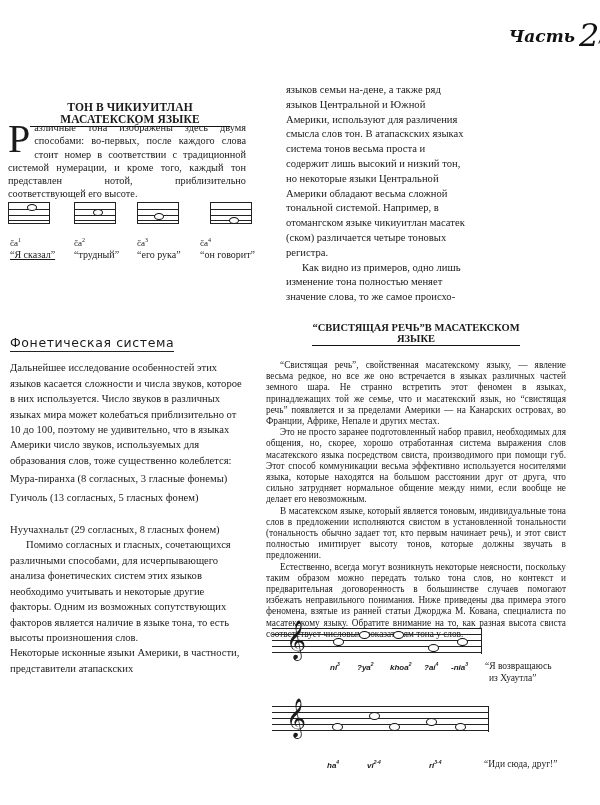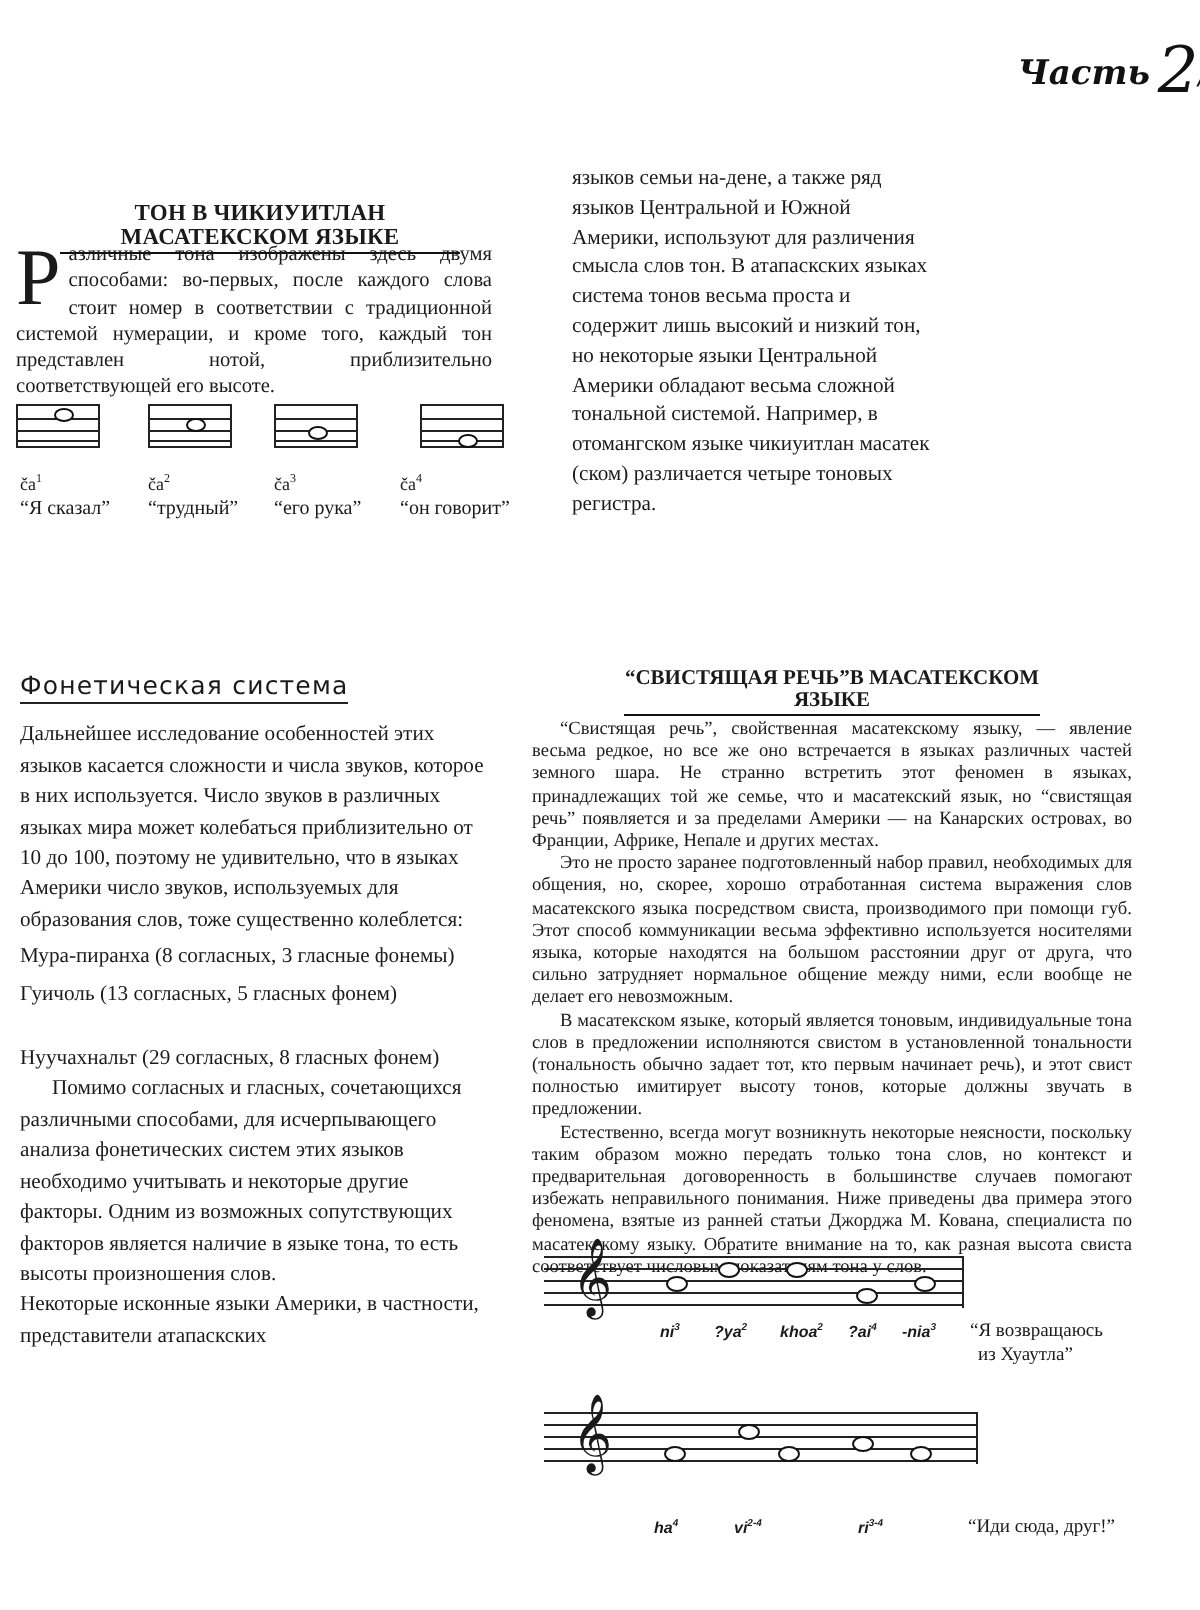--- a/index.html
+++ b/index.html
@@ -55,21 +55,21 @@
     
     .left-lower { left: 10px; top: 325px; width: 238px; font-size: 10.6px; line-height: 15.4px; }
     .left-lower p { margin: 0; }
     .section-head {
       font-family: "DejaVu Sans", sans-serif; font-size: 12.5px; letter-spacing: 0.6px;
       display: inline-block; border-bottom: 1px solid #222; padding-bottom: 1px; margin: 10px 0 8px 0;
     }
 
     
     .ws-title {
-      left: 312px; top: 334px; width: 208px; text-align: center;
+      left: 312px; top: 322px; width: 208px; text-align: center;
       font-weight: bold; font-size: 10.5px; border-bottom: 1.5px solid #111; padding-bottom: 1px;
     }
     .ws-body {
       left: 266px; top: 360px; width: 300px;
       font-size: 9.3px; line-height: 11.2px; text-align: justify;
     }
     .ws-body p { margin: 0; text-indent: 14px; }
 
     
     .staff { position: absolute; height: 26px; box-sizing: border-box; border-right: 1px solid #222; }
@@ -115,27 +115,28 @@
     <div class="line" style="top:12px"></div>
     <div class="line" style="top:17px"></div>
   <div class="note" style="left:18px; top:14px"></div>
 </div>
 
 <div class="abs ex-word" style="left:10px; top:237px;"><span>ča</span><sup>1</sup></div>
 <div class="abs ex-word" style="left:74px; top:237px;"><span>ča</span><sup>2</sup></div>
 <div class="abs ex-word" style="left:137px; top:237px;"><span>ča</span><sup>3</sup></div>
 <div class="abs ex-word" style="left:200px; top:237px;"><span>ča</span><sup>4</sup></div>
 
-<div class="abs ex-gloss" style="left:10px; top:249px;">“Я сказал”</div>
+<div class="abs ex-gloss" style="left:10px; top:249px;text-decoration:underline;">“Я сказал”</div>
 <div class="abs ex-gloss" style="left:74px; top:249px;">“трудный”</div>
 <div class="abs ex-gloss" style="left:137px; top:249px;">“его рука”</div>
 <div class="abs ex-gloss" style="left:200px; top:249px;">“он говорит”</div>
 
 <div class="abs col-text" style="left:286px; top:83px; width:180px;">
   <p>языков семьи на-дене, а также ряд языков Центральной и Южной Америки, используют для различения смысла слов тон. В атапаскских языках система тонов весьма проста и содержит лишь высокий и низкий тон, но некоторые языки Центральной Америки обладают весьма сложной тональной системой. Например, в отомангском языке чикиуитлан масатек (ском) различается четыре тоновых регистра.</p>
+  <p class="indent">Как видно из примеров, одно лишь изменение тона полностью меняет значение слова, то же самое происхо-</p>
 </div>
 
 <div class="abs left-lower">
   <div class="section-head">Фонетическая система</div>
   <p>Дальнейшее исследование особенностей этих языков касается сложности и числа звуков, которое в них используется. Число звуков в различных языках мира может колебаться приблизительно от 10 до 100, поэтому не удивительно, что в языках Америки число звуков, используемых для образования слов, тоже существенно колеблется:</p>
   <p style="margin-top:3px">Мура-пиранха (8 согласных, 3 гласные фонемы)</p>
   <p style="margin-top:3px">Гуичоль (13 согласных, 5 гласных фонем)</p>
   <p style="margin-top:17px">Нуучахнальт (29 согласных, 8 гласных фонем)</p>
   <p class="indent">Помимо согласных и гласных, сочетающихся различными способами, для исчерпывающего анализа фонетических систем этих языков необходимо учитывать и некоторые другие факторы. Одним из возможных сопутствующих факторов является наличие в языке тона, то есть высоты произношения слов.</p>
   <p>Некоторые исконные языки Америки, в частности, представители атапаскских</p>

